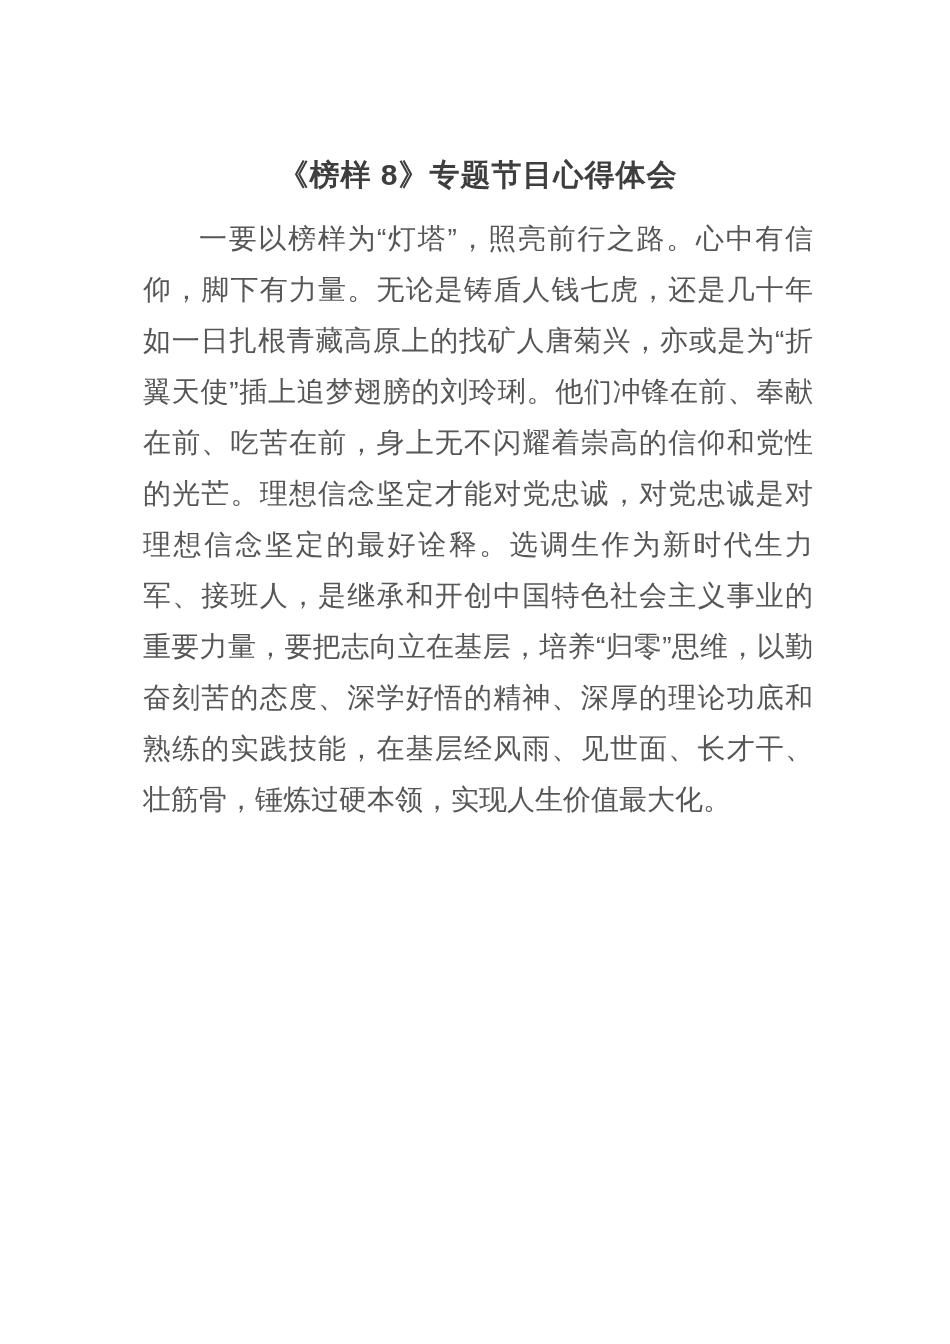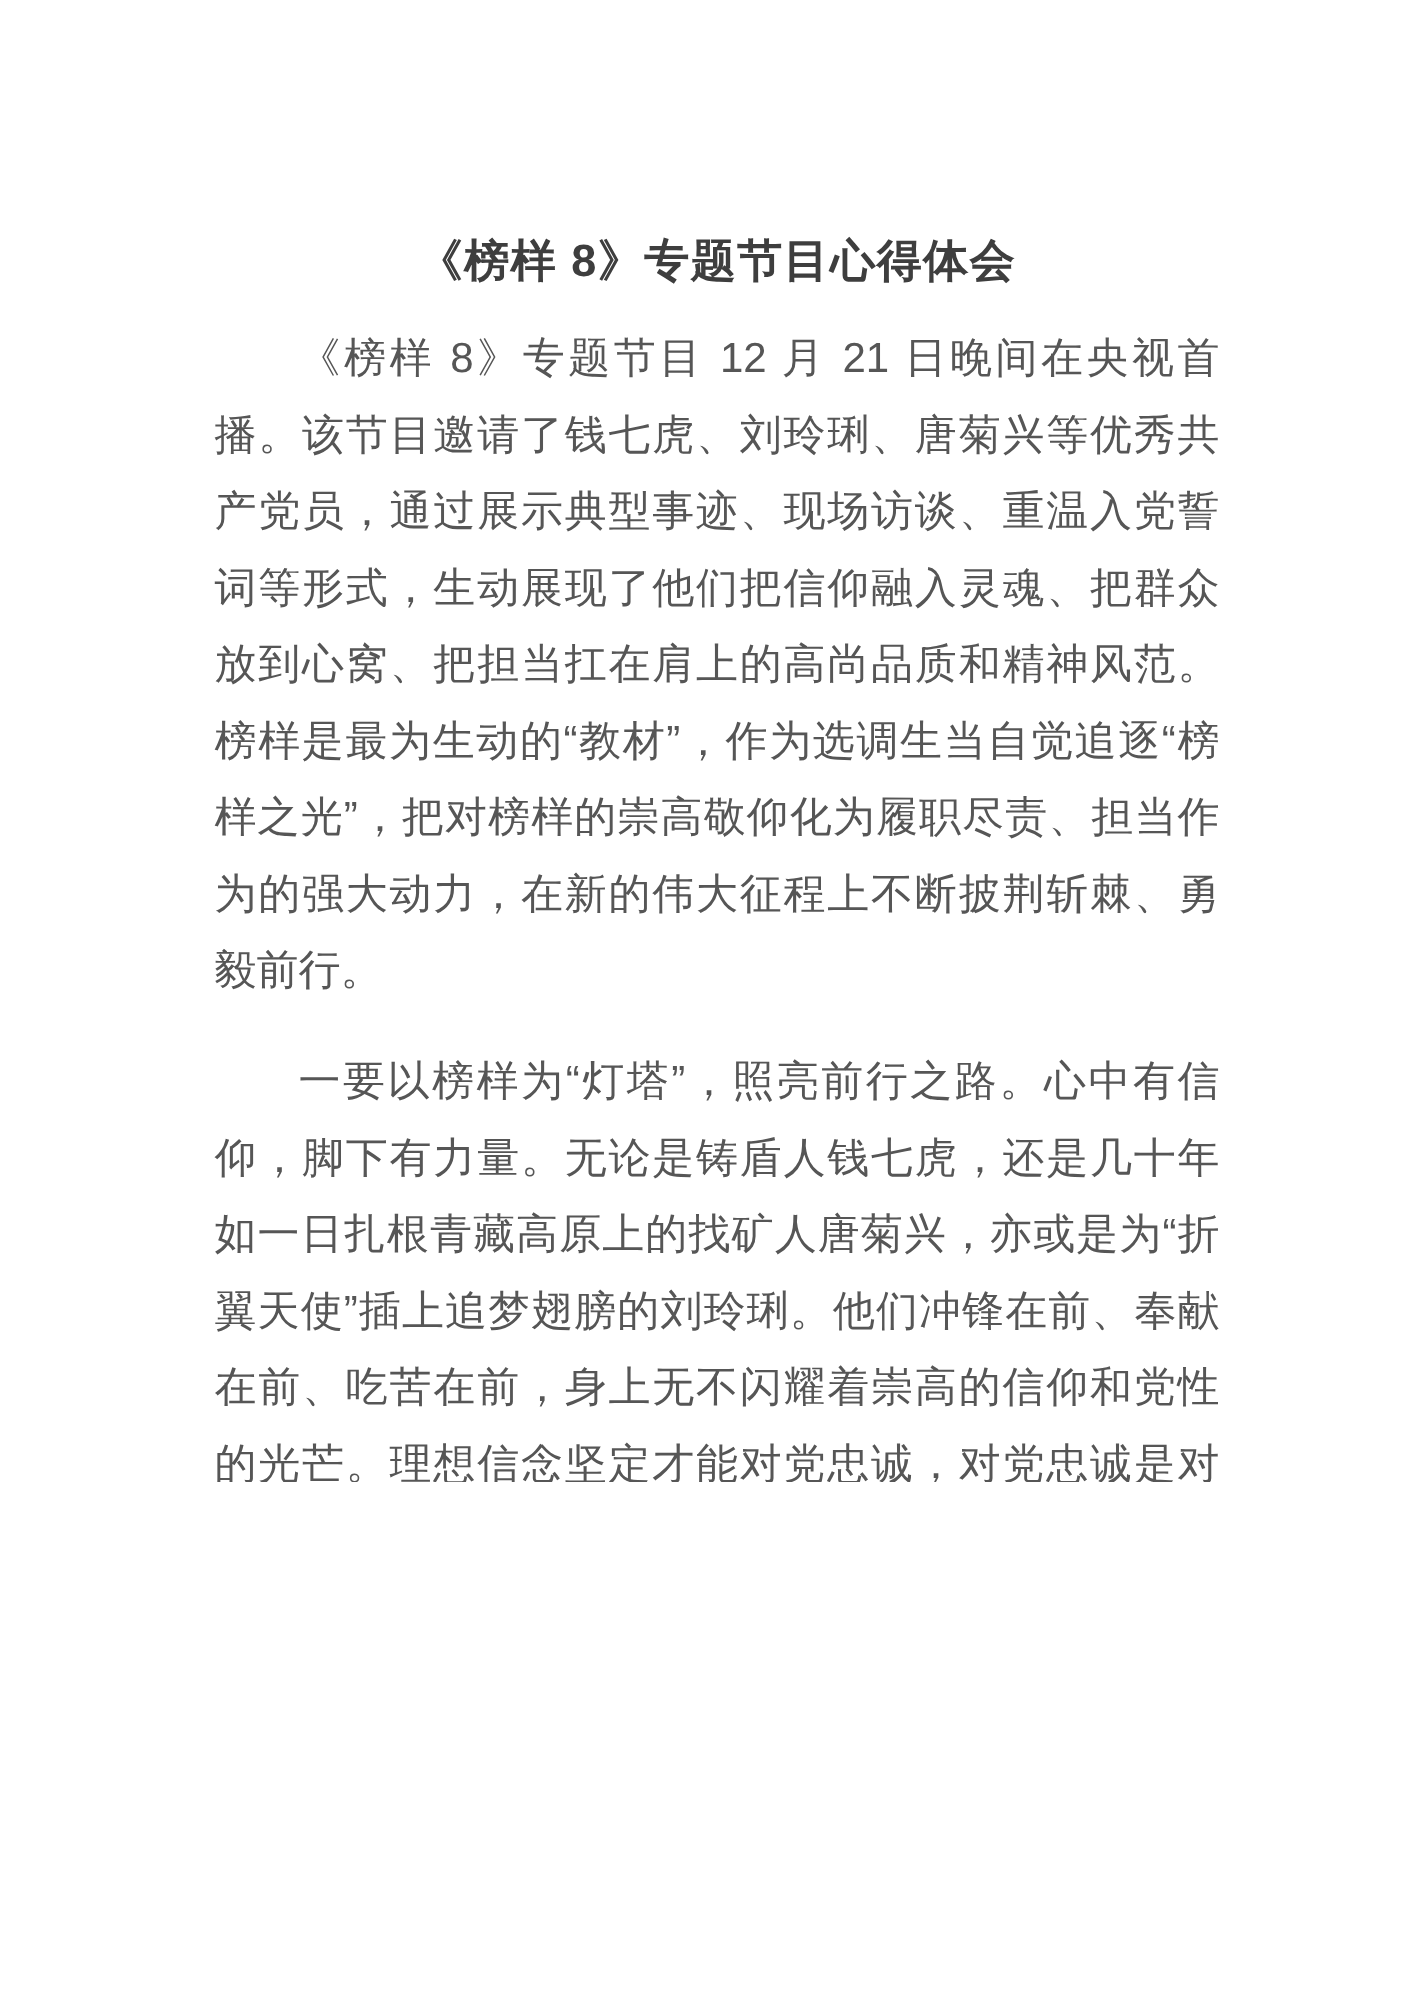--- a/index.html
+++ b/index.html
@@ -37,16 +37,15 @@
     text-indent: 2em;
     word-break: break-all;
   }
 </style>
 </head>
 <body>
 
 <div class="page">
   <h1 class="doc-title">《榜样 8》专题节目心得体会</h1>
 
-  <p class="doc-paragraph">《榜样 8》专题节目 12 月 21 日晚间在央视首播。该节目邀请了钱七虎、刘玲琍、唐菊兴等优秀共产党员，通过展示典型事迹、现场访谈、重温入党誓词等形式，生动展现了他们把信仰融入灵魂、把群众放到心窝、把担当扛在肩上的高尚品质和精神风范。榜样是最为生动的“教材”，作为选调生当自觉追逐“榜样之光”，把对榜样的崇高敬仰化为履职尽责、担当作为的强大动力，在新的伟大征程上不断披荆斩棘、勇毅前行。</p>
 
   <p class="doc-paragraph">一要以榜样为“灯塔”，照亮前行之路。心中有信仰，脚下有力量。无论是铸盾人钱七虎，还是几十年如一日扎根青藏高原上的找矿人唐菊兴，亦或是为“折翼天使”插上追梦翅膀的刘玲琍。他们冲锋在前、奉献在前、吃苦在前，身上无不闪耀着崇高的信仰和党性的光芒。理想信念坚定才能对党忠诚，对党忠诚是对理想信念坚定的最好诠释。选调生作为新时代生力军、接班人，是继承和开创中国特色社会主义事业的重要力量，要把志向立在基层，培养“归零”思维，以勤奋刻苦的态度、深学好悟的精神、深厚的理论功底和熟练的实践技能，在基层经风雨、见世面、长才干、壮筋骨，锤炼过硬本领，实现人生价值最大化。</p>
 </div>
 
 </body></html>

